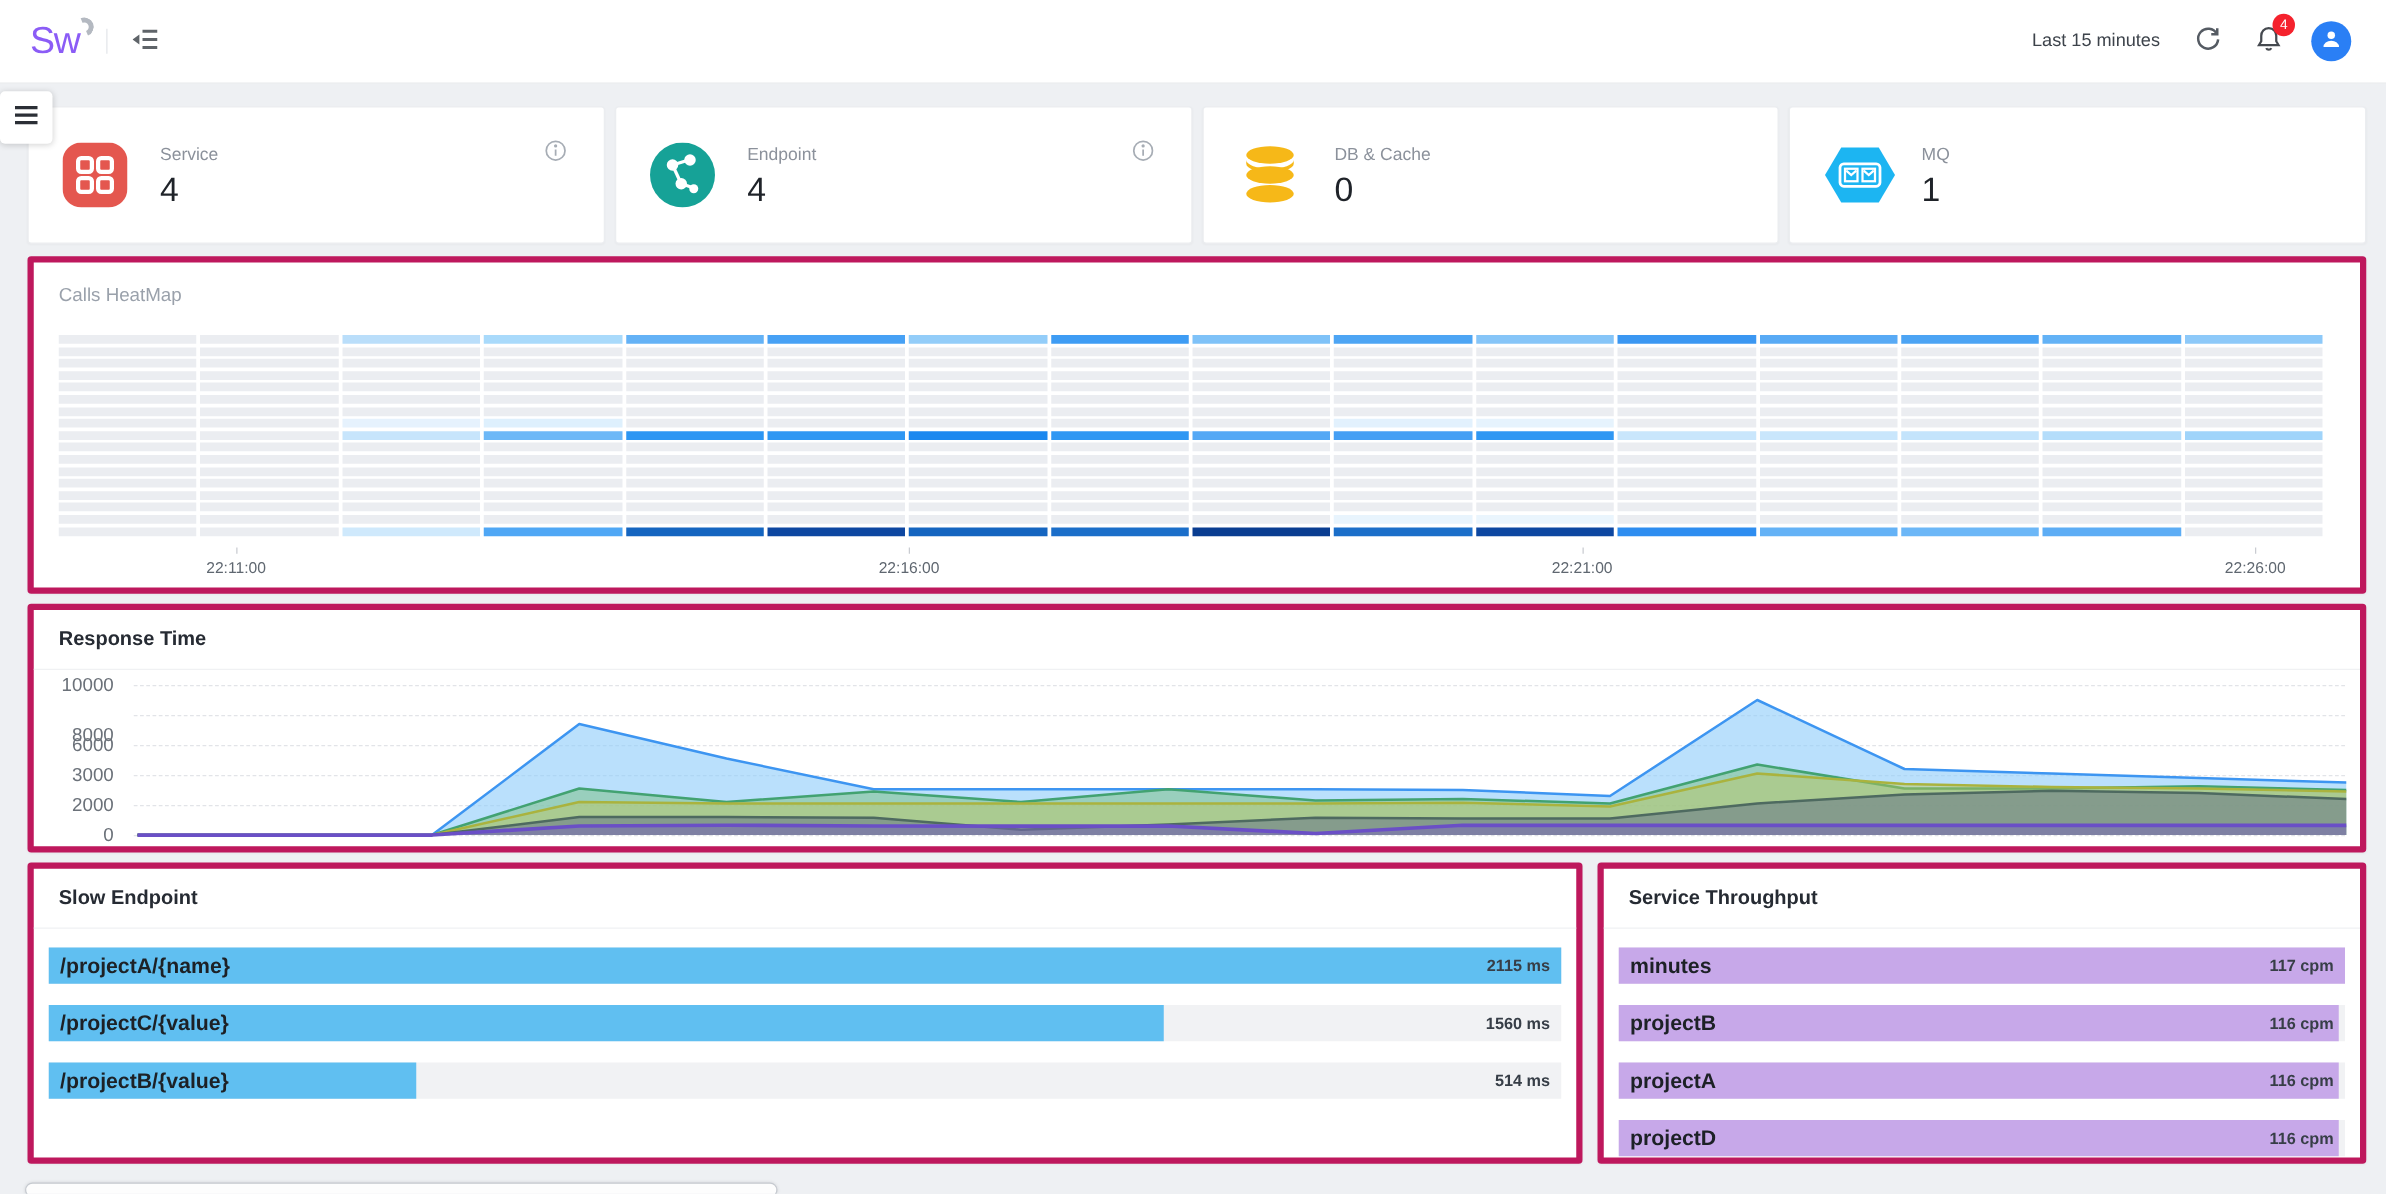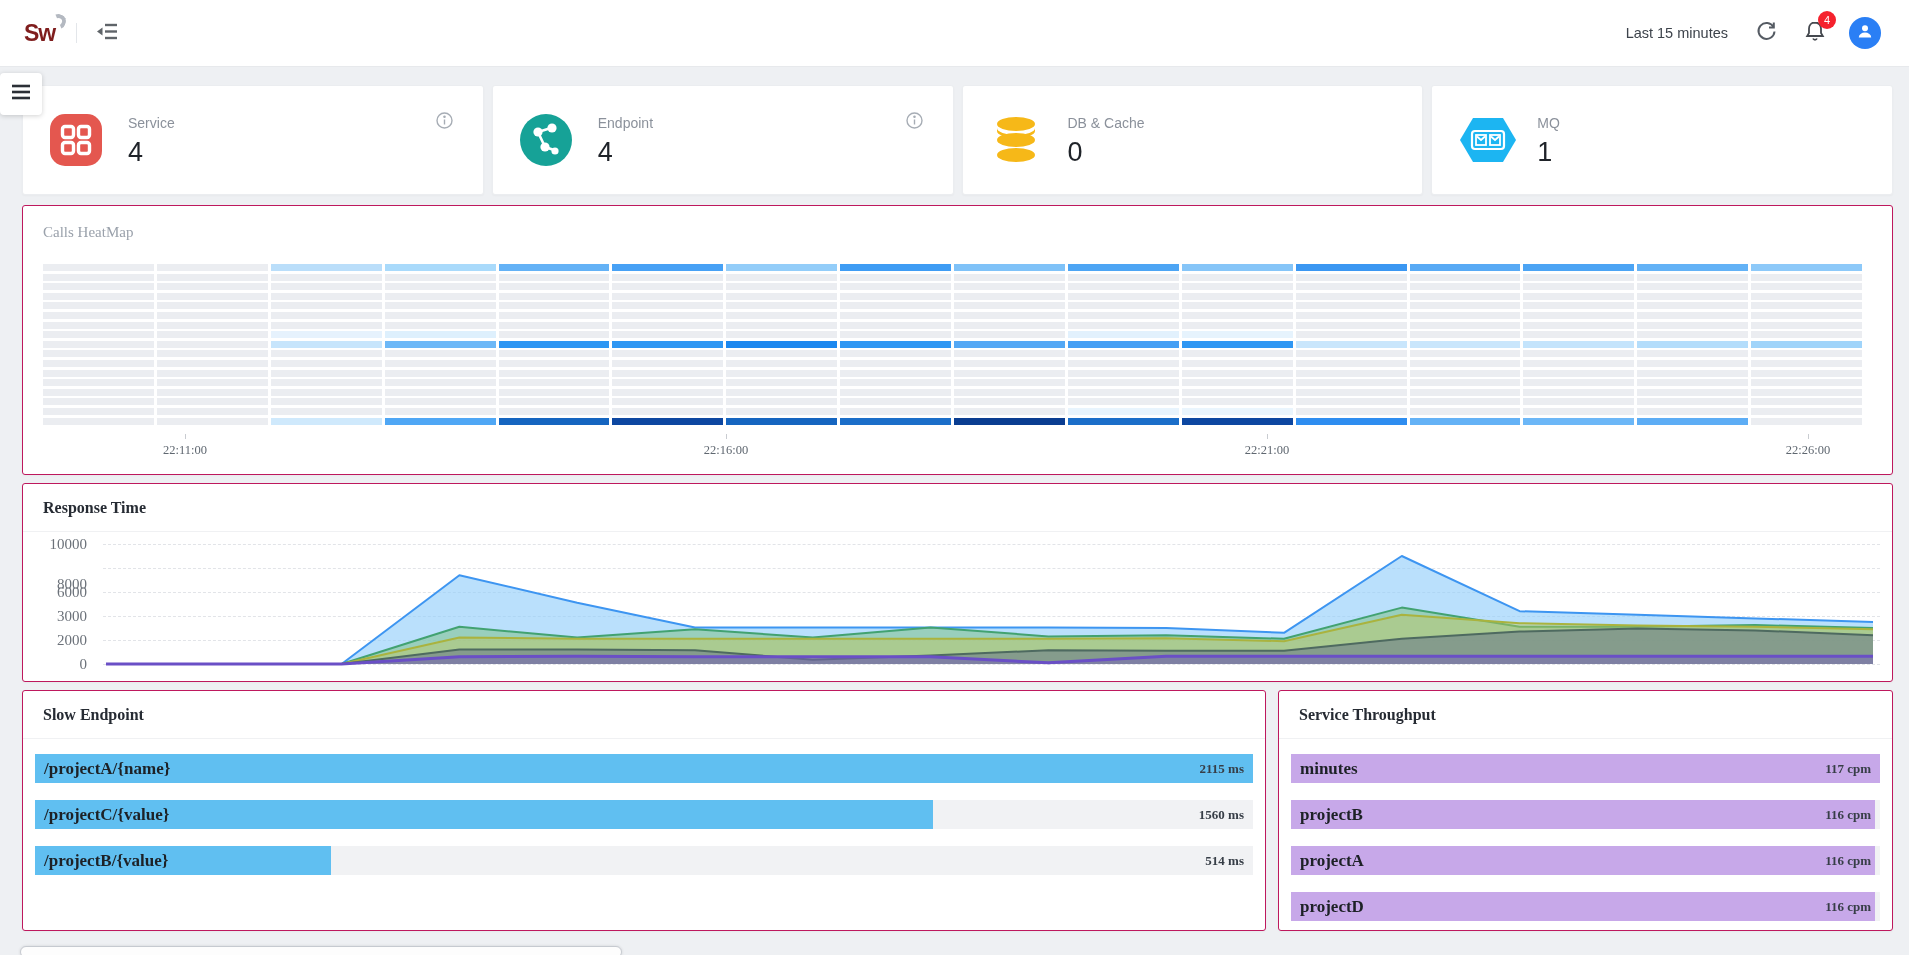--- a/index.html
+++ b/index.html
@@ -3,21 +3,21 @@
 <meta charset="utf-8">
 <style>
   * { margin:0; padding:0; box-sizing:border-box; }
   html,body { width:1909px; height:955px; overflow:hidden; }
   body { background:#eef0f3; font-family:"Liberation Sans", sans-serif; position:relative; color:#24292f; }
 
   
   .topnav { position:absolute; top:0; left:0; width:1909px; height:67px; background:#fff;
             border-bottom:1px solid #e7e9ec; display:flex; align-items:center; padding:0 28px 0 24px; }
   .logo-wrap { display:flex; align-items:flex-start; cursor:pointer; }
-  .logo-text { font-size:23px; font-weight:700; color:#7f1d1d; letter-spacing:-1px; line-height:34px; }
+  .logo-text { font-size:30px; font-weight:400; color:#8b5cf6; letter-spacing:-1px; line-height:34px; }
   .logo-arc { width:15px; height:15px; border:4px solid #b4b9c1; border-left-color:transparent;
               border-bottom-color:transparent; border-radius:50%; transform:rotate(22deg);
               margin:-2px 0 0 -4px; }
   .nav-divider { width:1px; height:20px; background:#e3e6ea; margin:0 16px 0 10px; }
   .icon-btn { background:none; border:none; cursor:pointer; display:flex; align-items:center; padding:4px; }
   .nav-right { margin-left:auto; display:flex; align-items:center; gap:24px; }
   .time-range { font-size:14.5px; color:#3d434b; cursor:pointer; }
   .bell-wrap { position:relative; }
   .badge { position:absolute; top:-9px; right:-11px; min-width:18px; height:18px; border-radius:9px;
            background:#f5222d; color:#fff; font-size:11px; display:flex; align-items:center;
@@ -34,22 +34,22 @@
   .cards { position:absolute; top:85px; left:22px; width:1871px; display:flex; gap:8px; }
   .card { flex:1; height:110px; background:#fff; border:1px solid #ebedf0; border-radius:3px;
           position:relative; display:flex; align-items:center; padding-left:27px;
           box-shadow:0 1px 2px rgba(0,0,0,.03); }
   .card-icon { width:52px; height:52px; margin-right:26px; flex:none; }
   .card-label { font-size:14px; color:#8b919b; margin-bottom:7px; }
   .card-value { font-size:27px; color:#1f2329; font-weight:500; line-height:28px; }
   .card-info { position:absolute; top:26px; right:30px; color:#a7adb5; }
 
   
-  .panel { position:absolute; background:#fff; border:1px solid #be185d; border-radius:3px;
-           box-shadow:0 1px 2px rgba(0,0,0,.03);font-family:Liberation Serif, serif; }
+  .panel { position:absolute; background:#fff; border:5px solid #be185d; border-radius:3px;
+           box-shadow:0 1px 2px rgba(0,0,0,.03); }
   .panel-header { height:48px; border-bottom:1px solid #f0f1f3; display:flex; align-items:center;
                   padding:0 20px; }
   .panel-title { font-size:16px; font-weight:700; color:#262b33; }
   .panel-title-gray { font-size:15px; color:#9aa1ab; padding:18px 0 0 20px; }
 
   
   .hm-panel { top:205px; left:22px; width:1871px; height:270px; }
   .hm-body { position:absolute; left:20px; top:58px; right:30px; display:flex; }
   .hm-ylabels { width:88px; position:relative; flex:none; }
   .hm-ylabel { position:absolute; right:10px; font-size:12.5px; color:#5f6770; white-space:nowrap; }

